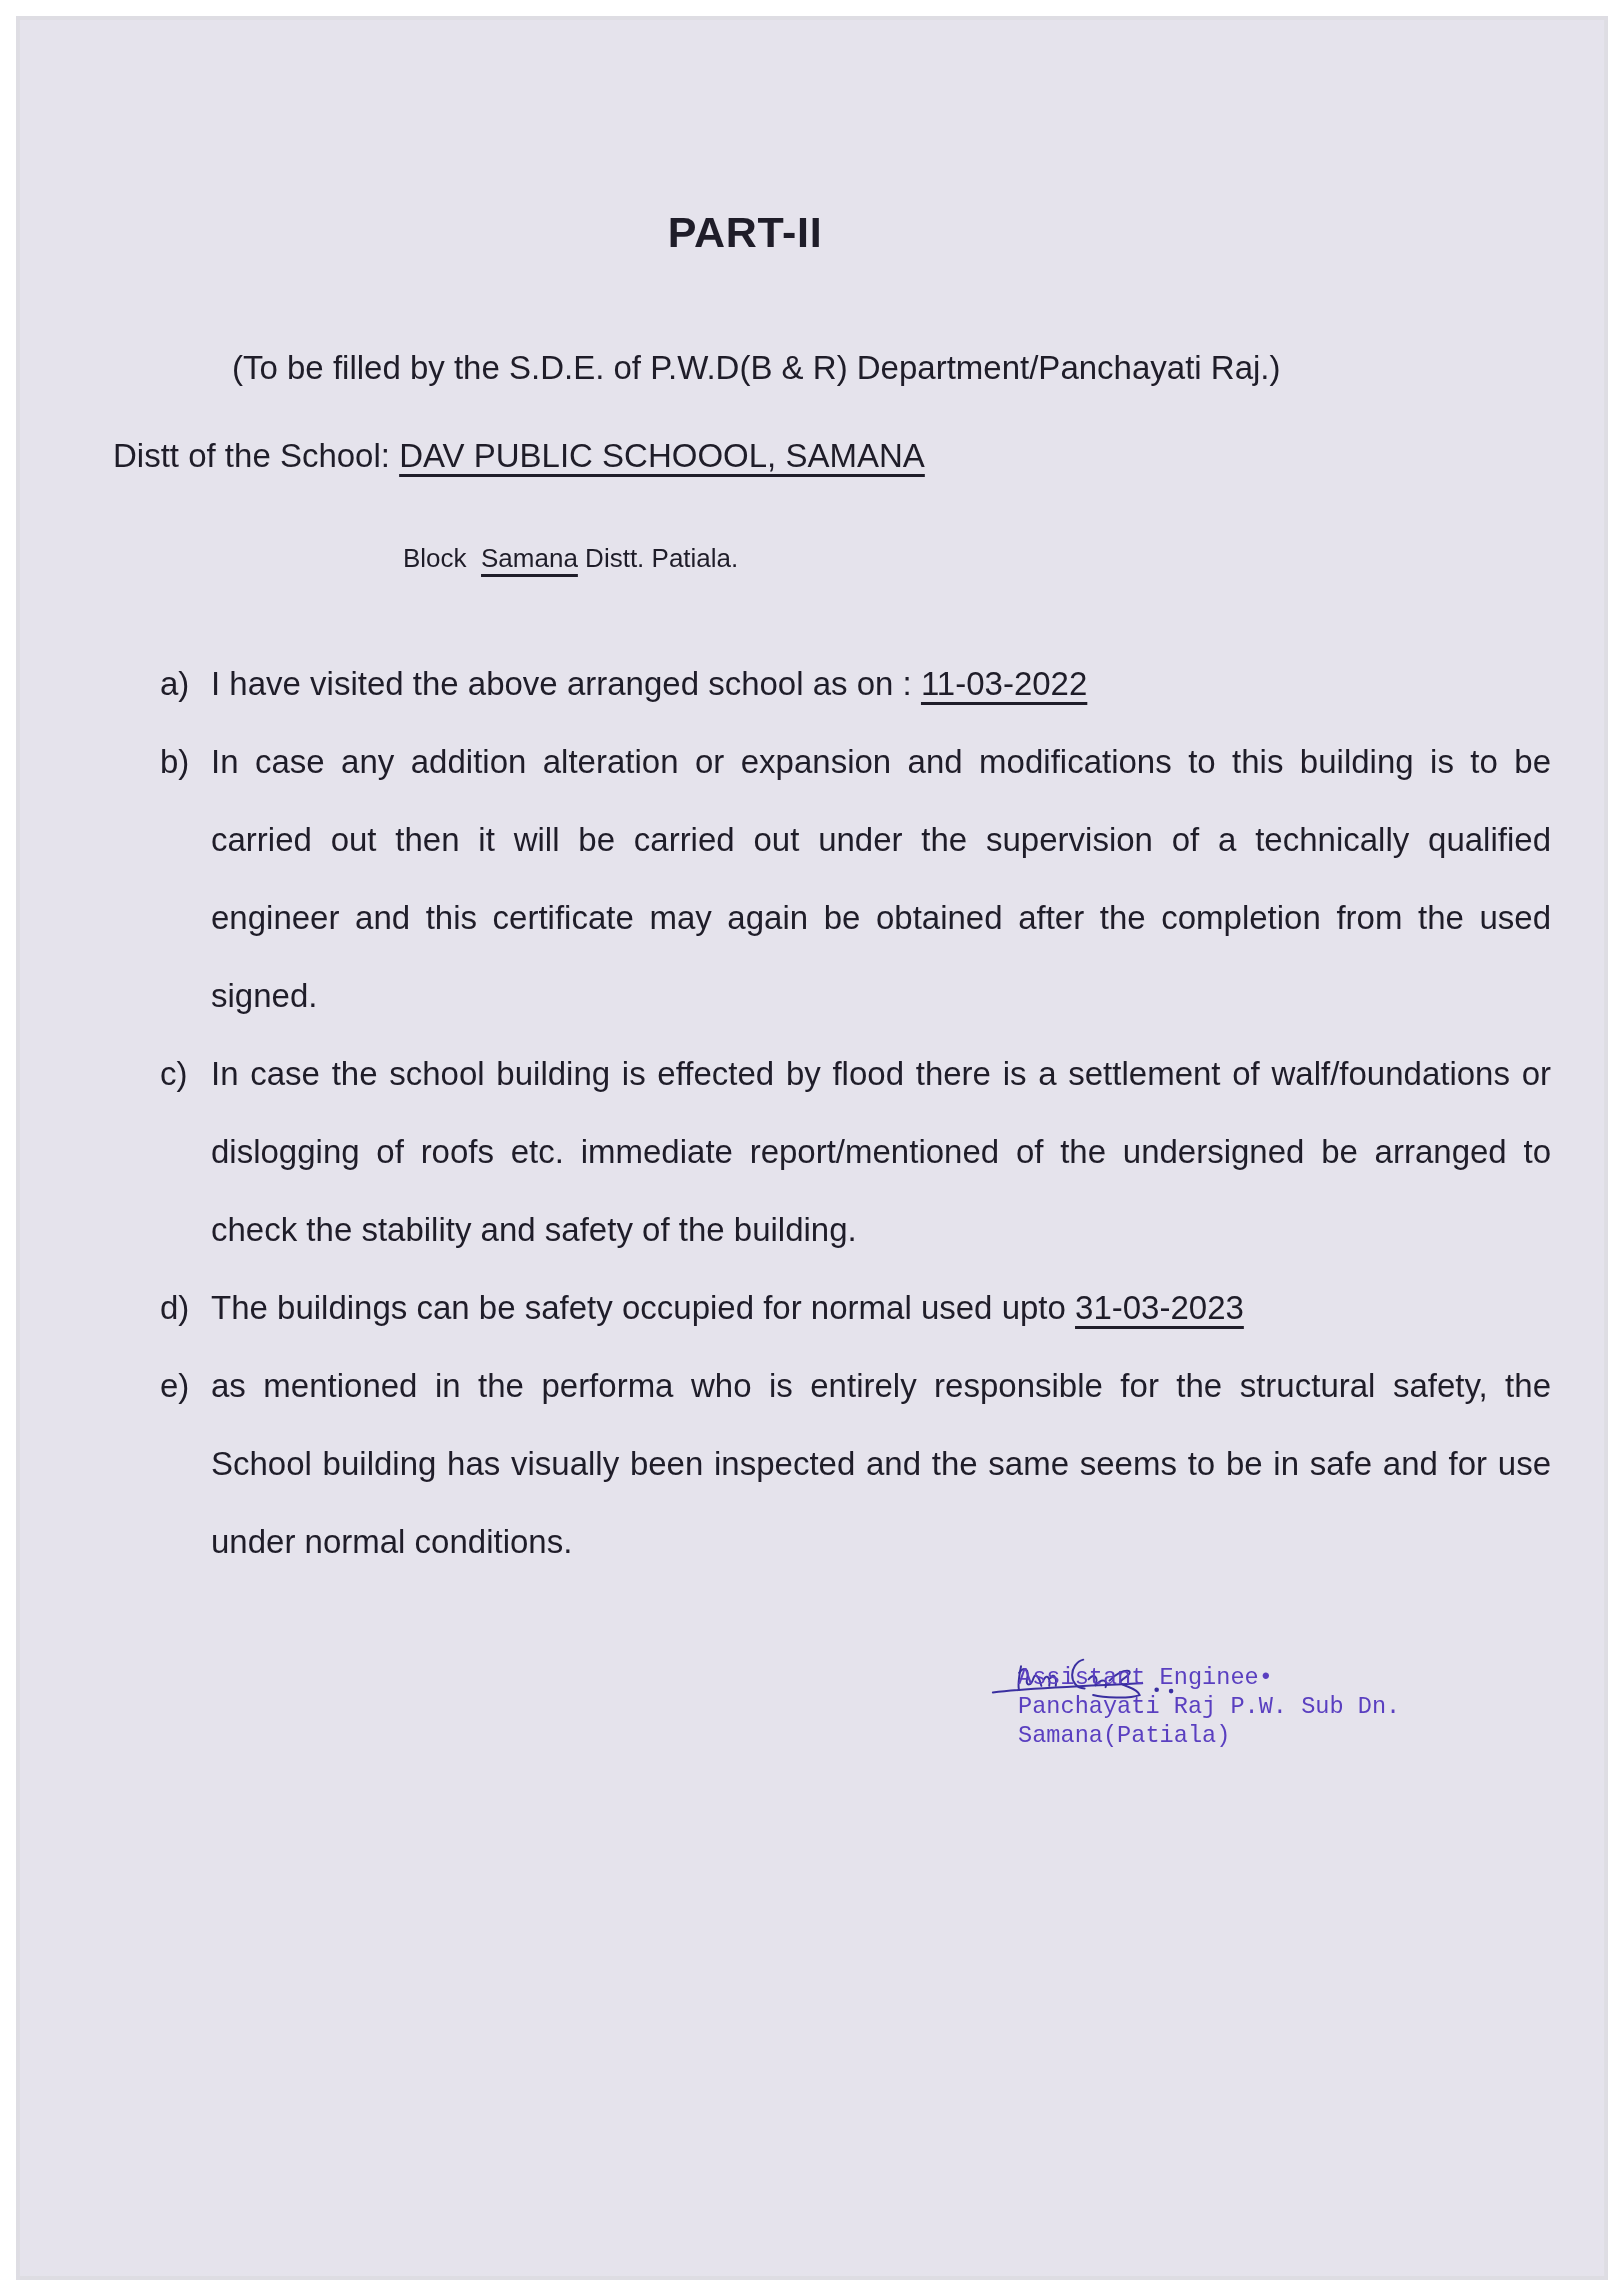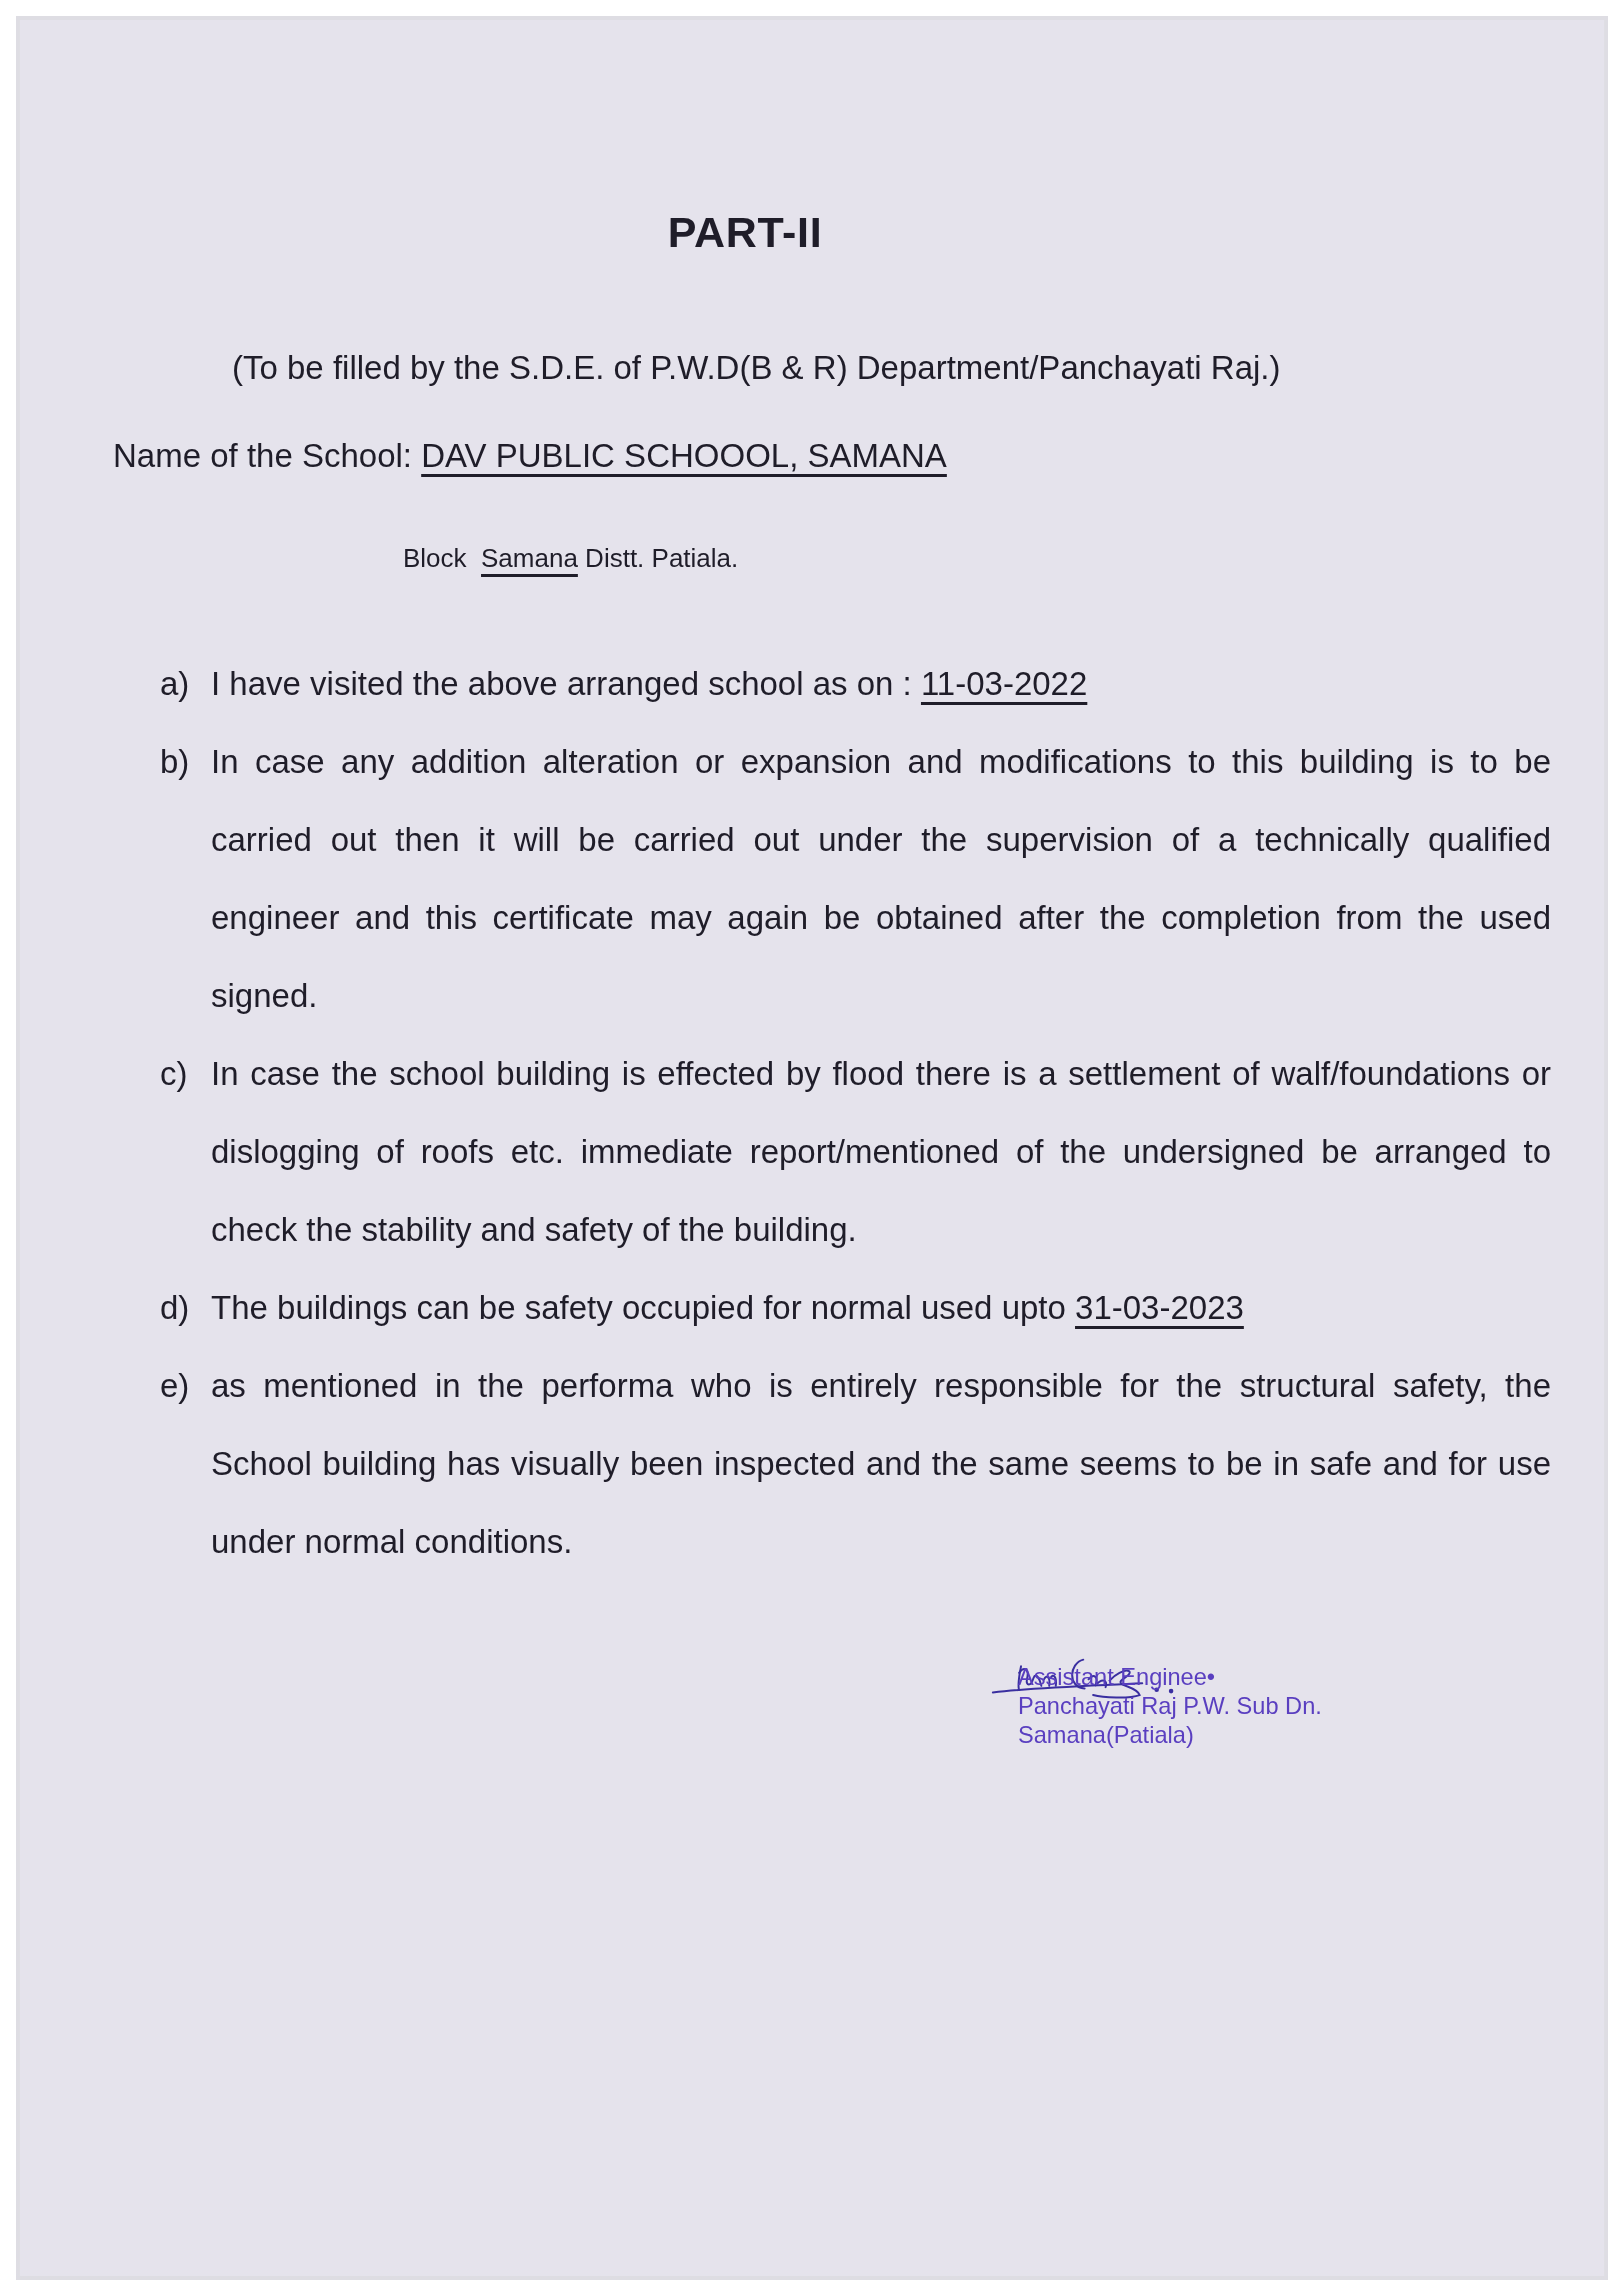--- a/index.html
+++ b/index.html
@@ -46,41 +46,41 @@
     list-style: none; margin: 0; padding: 0;
     font-size: 33px;
     line-height: 78px;
   }
   .item { position: relative; padding-left: 51px; text-align: justify; text-align-last: left; }
   .item .marker { position: absolute; left: 0; top: 0; }
   .item .text { display: block; }
   .stamp {
     position: absolute; left: 1018px; top: 1663px;
     color: #5a3fc0;
-    font-family: Liberation Sans, sans-serif;
+    font-family: Liberation Mono, monospace;
     font-size: 23.6px;
     line-height: 29px;
   }
   .signature {
     position: absolute; left: 985px; top: 1640px;
     width: 249px; height: 59px;
   }
   .stamp-line { display: block; white-space: nowrap; }
 </style>
 </head>
 <body>
 
 <div class="paper"></div>
 
 <h1 class="title">PART-II</h1>
 
 <p class="subtitle">(To be filled by the S.D.E. of P.W.D(B &amp; R) Department/Panchayati Raj.)</p>
 
 <div class="school-line">
-  <span>Name of the School: </span><span class="u-bold">DAV PUBLIC SCHOOOL, SAMANA</span>
+  <span>Distt of the School: </span><span class="u-bold">DAV PUBLIC SCHOOOL, SAMANA</span>
 </div>
 
 <div class="block-line">
   <span style="white-space:pre">Block  </span><span class="u-bold">Samana</span><span style="white-space:pre"> Distt. Patiala.</span>
 </div>
 
 <ol class="items">
   <li class="item">
     <span class="marker">a)</span>
     <span class="text"><span>I have visited the above arranged school as on : </span><span class="u-bold">11-03-2022</span></span>

